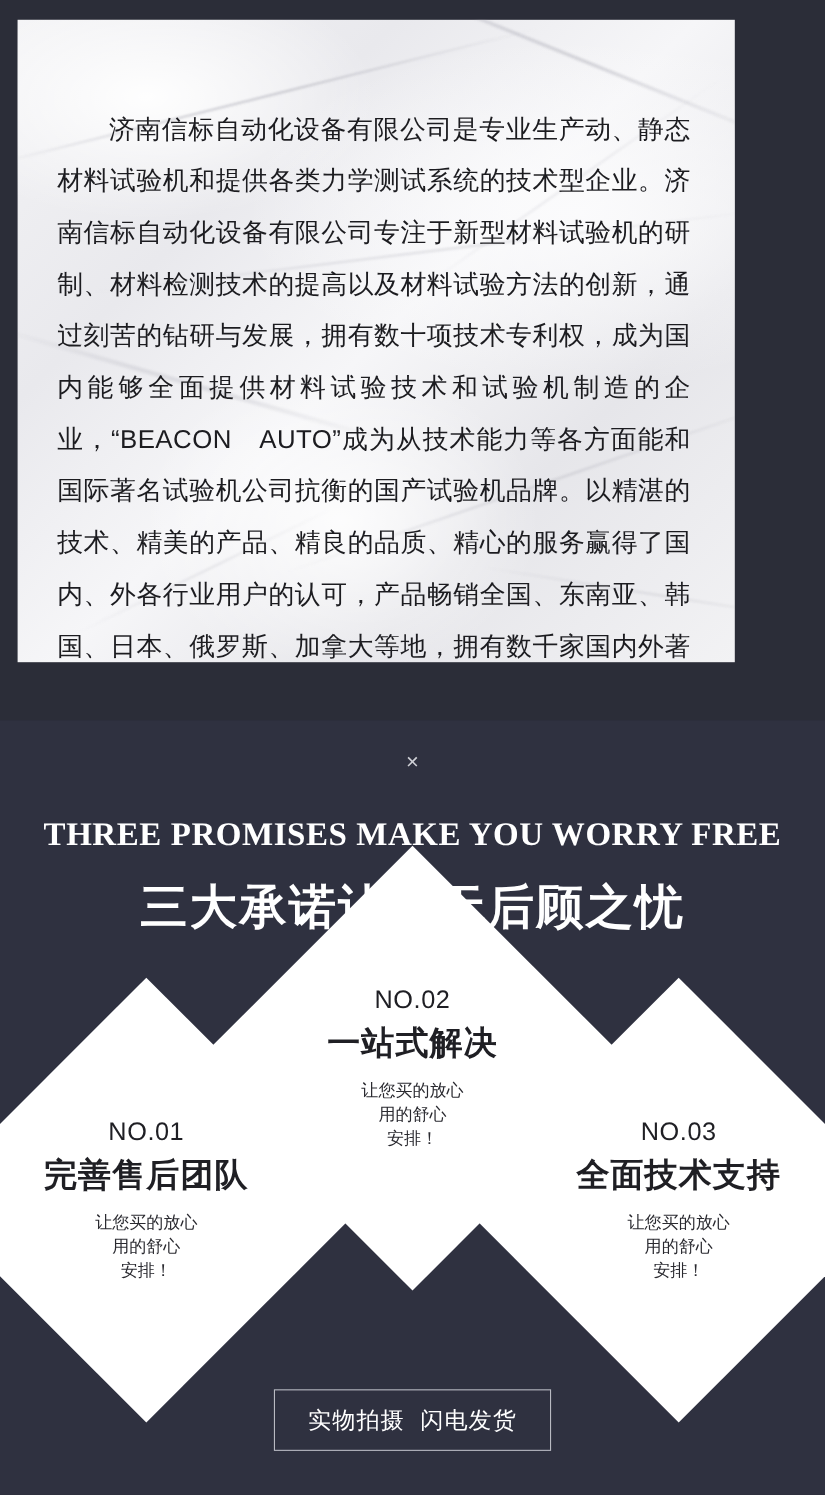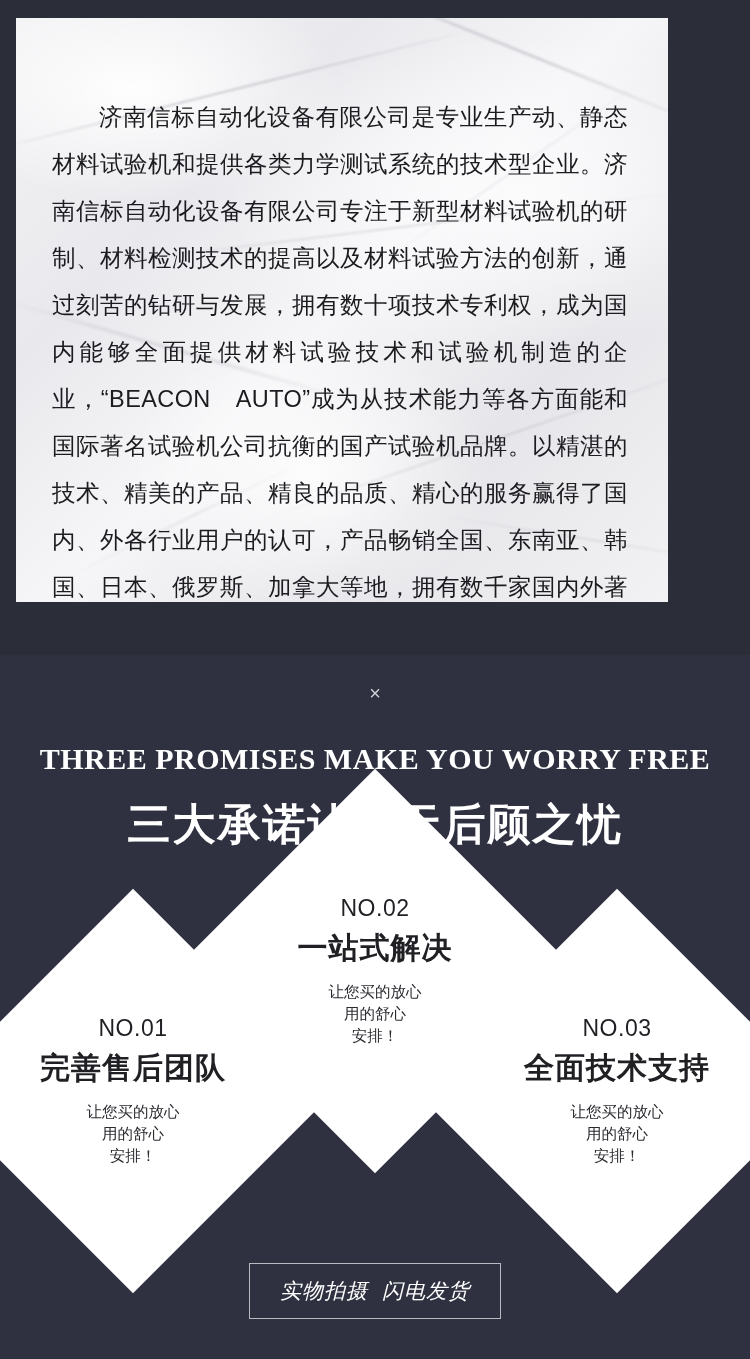--- a/index.html
+++ b/index.html
@@ -164,21 +164,20 @@
     position: absolute;
     left: 50%;
     transform: translateX(-50%);
     top: 608px;
     border: 1px solid #b9bac2;
     color: #ffffff;
     font-size: 21px;
     letter-spacing: 1px;
     padding: 13px 30px;
     font-family: "Liberation Sans", sans-serif;
-    font-style: italic;
   }
   .badge span { white-space: nowrap; }
   .badge .gap { display: inline-block; width: 14px; }
 </style>
 </head>
 <body>
 
 <section class="intro-section">
   <div class="marble-card">
     <div class="vein v1"></div>

